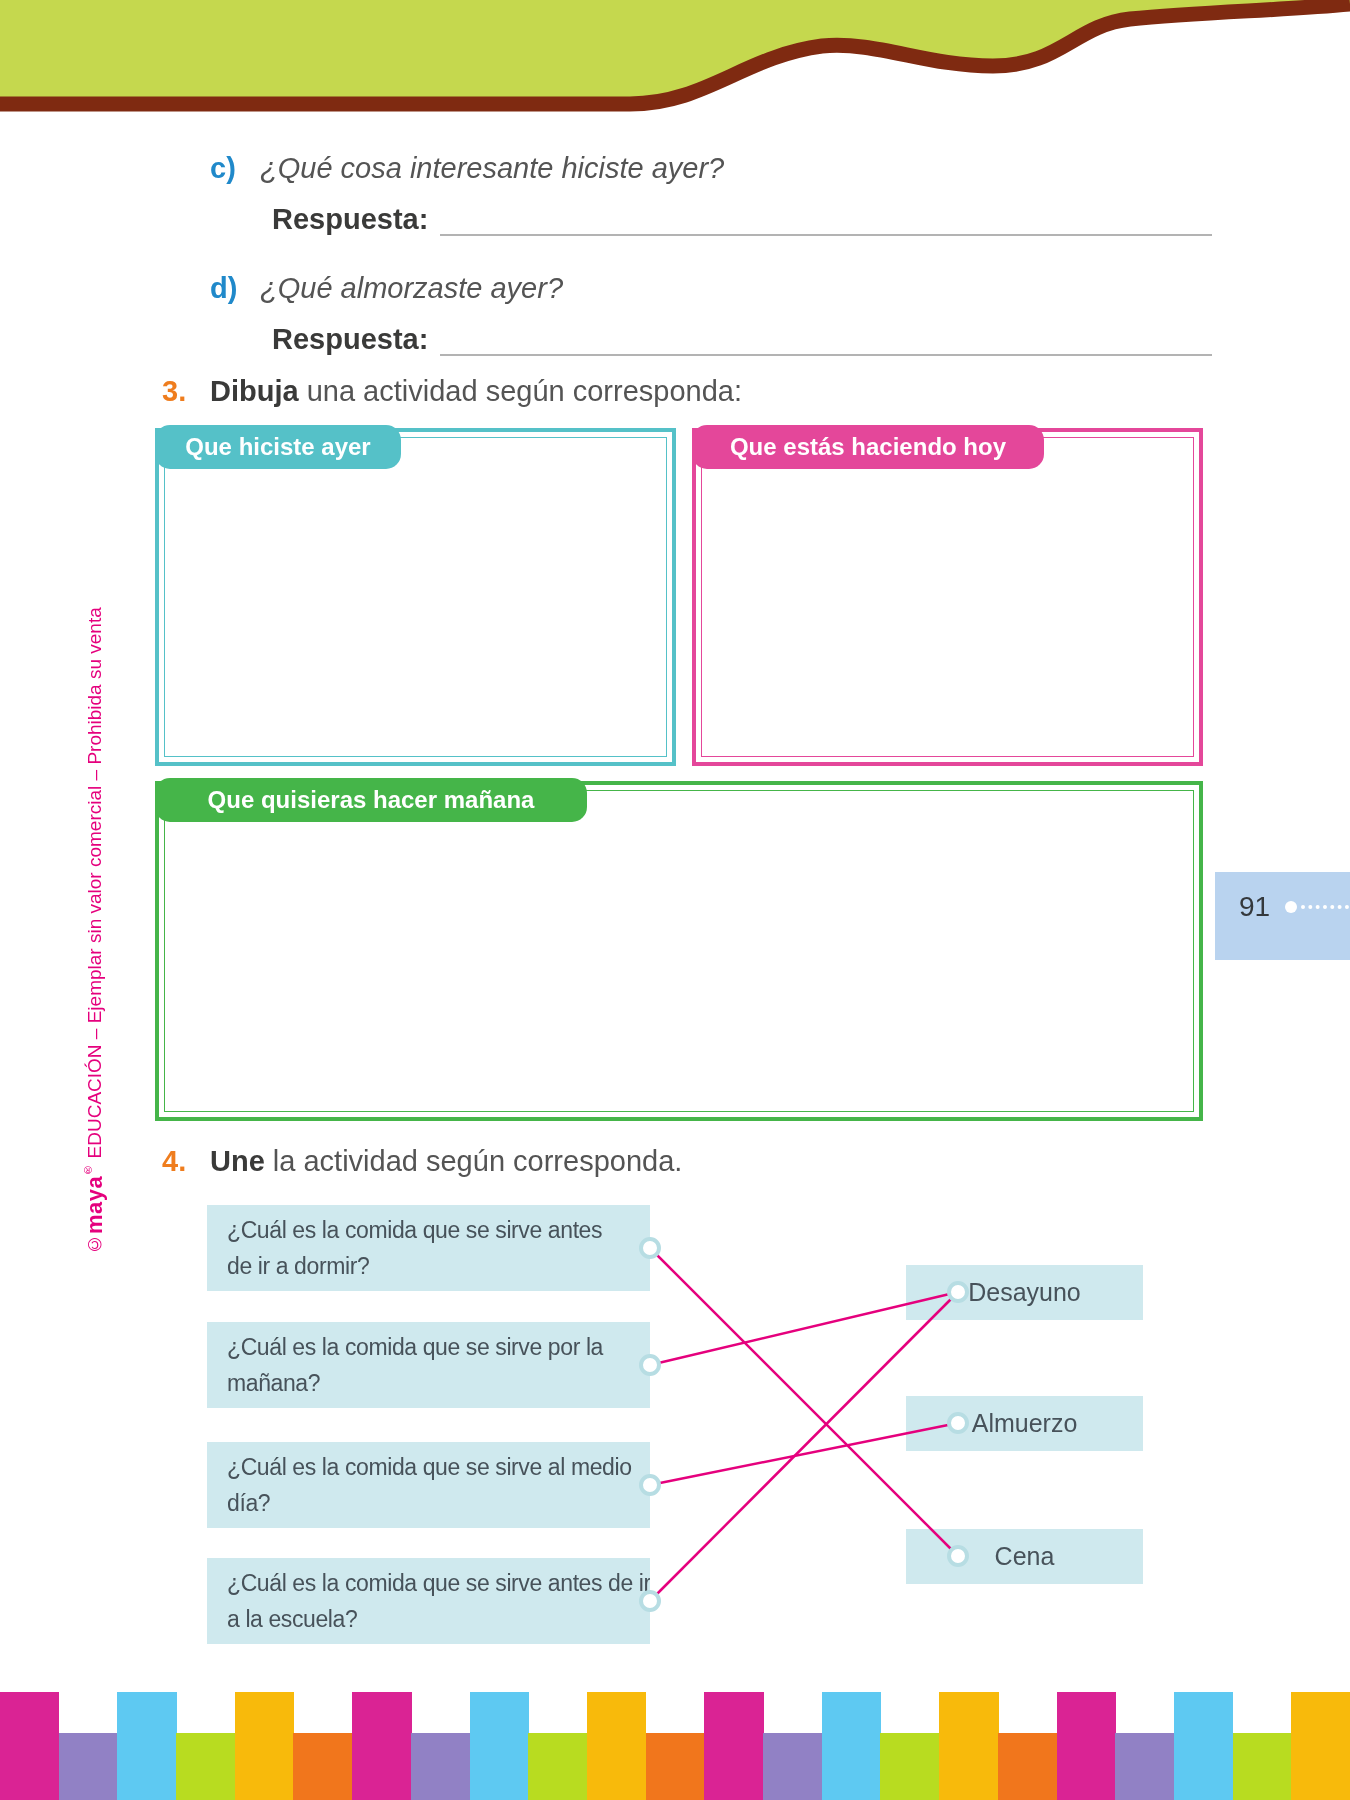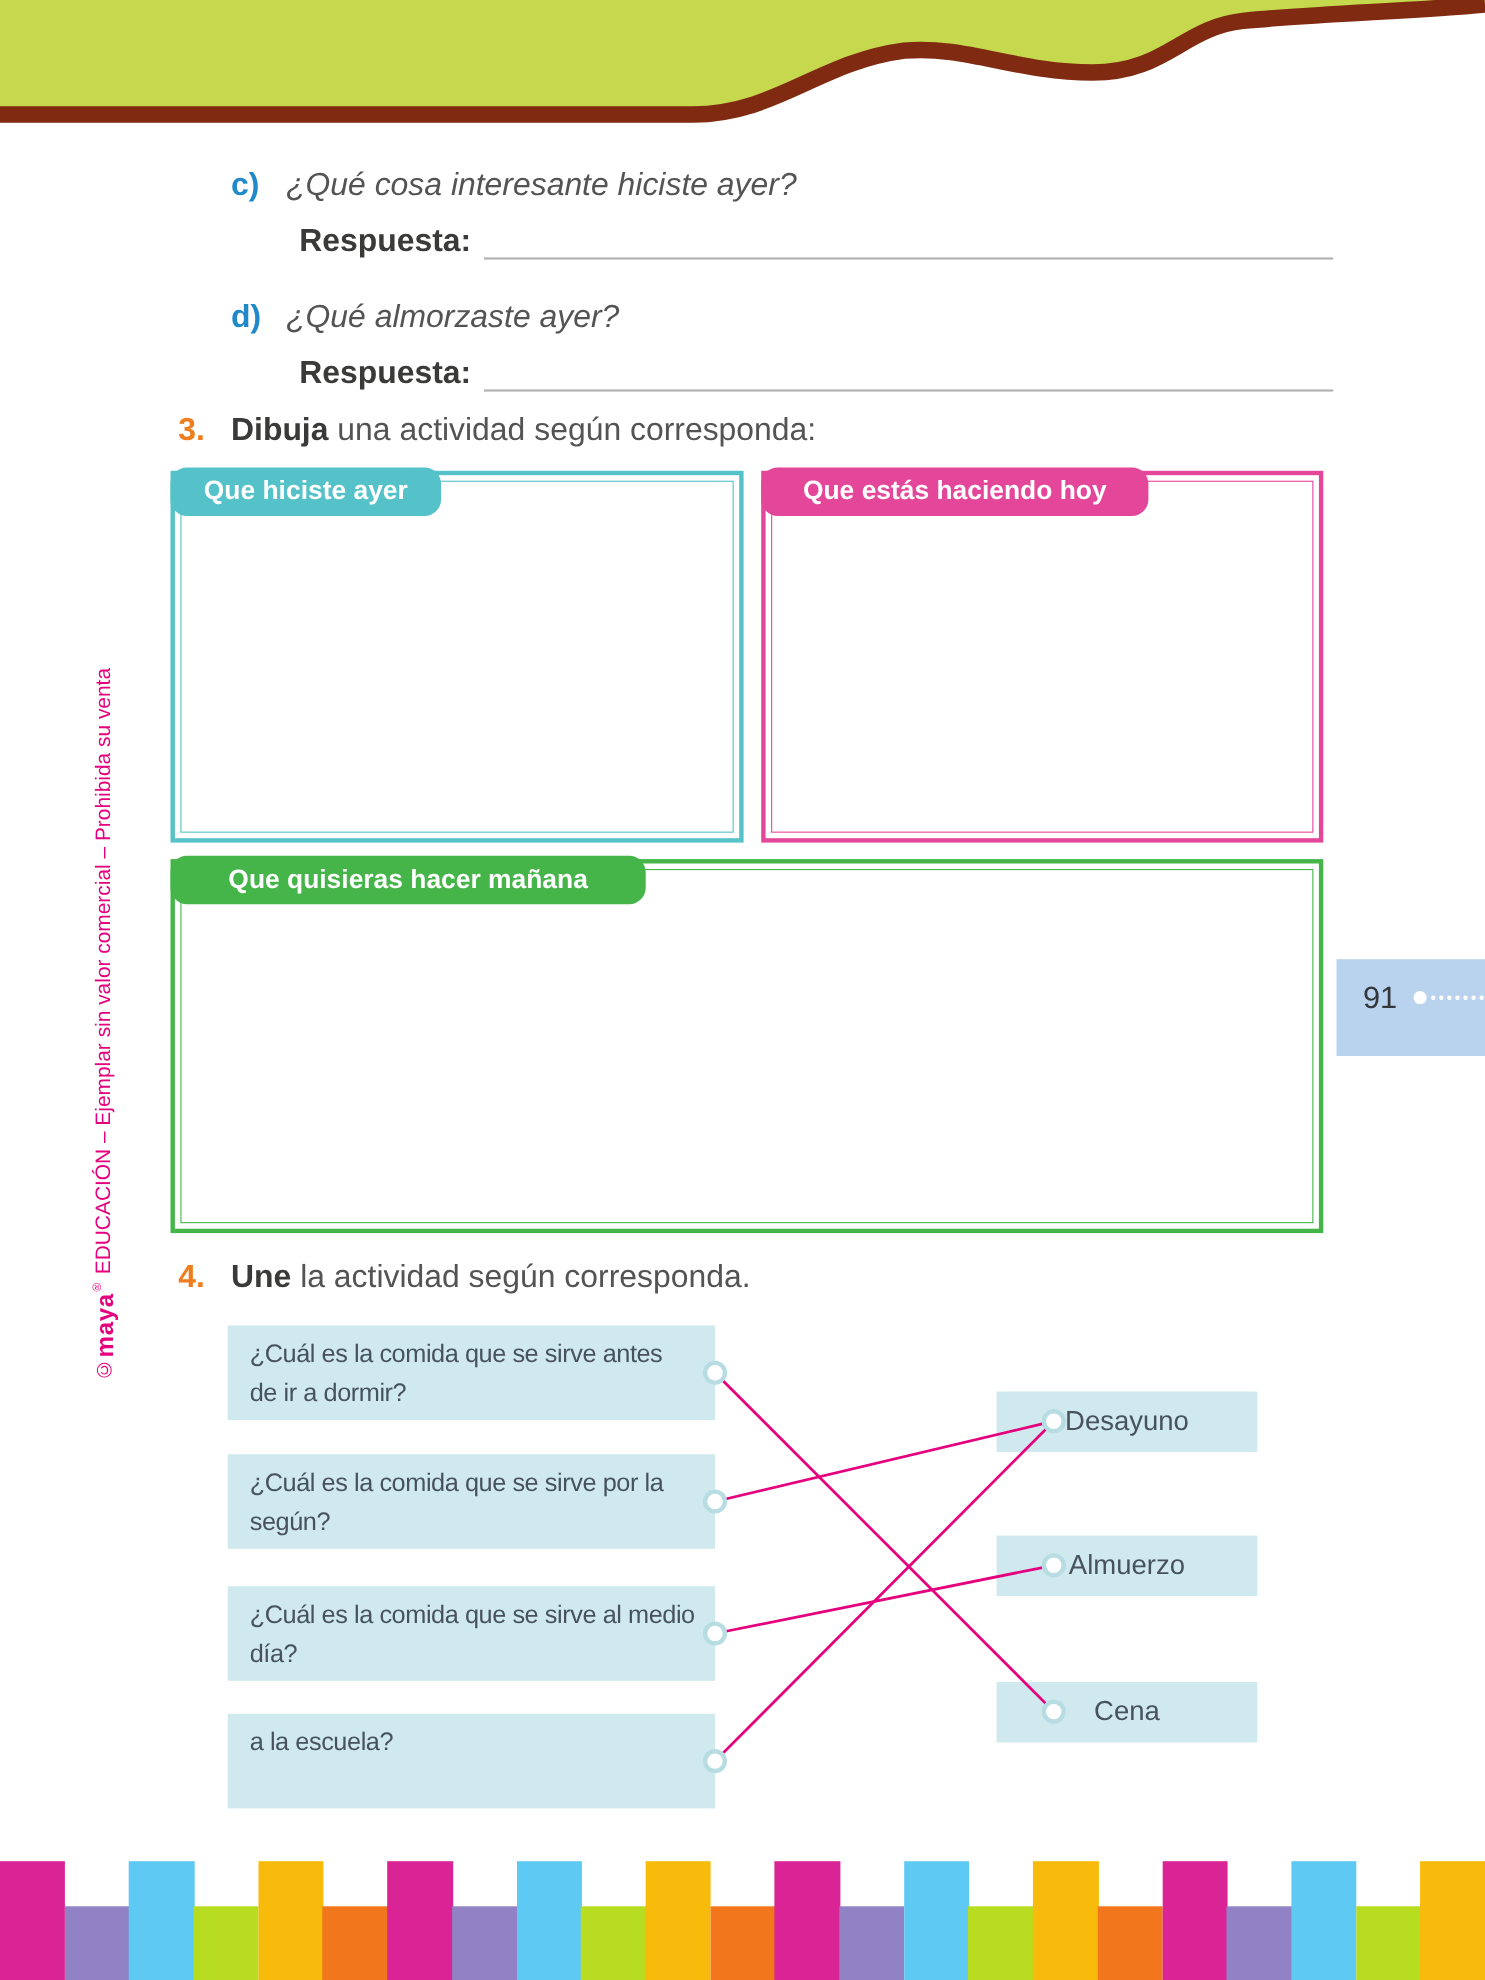--- a/index.html
+++ b/index.html
@@ -123,27 +123,28 @@
 
   <div class="sec-num" style="left:162px; top:1145px;">4.</div>
   <div class="sec-head" style="left:210px; top:1145px;"><span class="sec-verb">Une</span><span> la actividad según corresponda.</span></div>
 
   <div class="match-q" style="top:1205px;">
     <span class="ln">¿Cuál es la comida que se sirve antes</span>
     <span class="ln">de ir a dormir?</span>
   </div>
   <div class="match-q" style="top:1322px;">
     <span class="ln">¿Cuál es la comida que se sirve por la</span>
-    <span class="ln">según?</span>
+    <span class="ln">mañana?</span>
   </div>
   <div class="match-q" style="top:1442px;">
     <span class="ln">¿Cuál es la comida que se sirve al medio</span>
     <span class="ln">día?</span>
   </div>
   <div class="match-q" style="top:1558px;">
+    <span class="ln">¿Cuál es la comida que se sirve antes de ir</span>
     <span class="ln">a la escuela?</span>
   </div>
 
   <div class="match-a" style="top:1265px;">Desayuno</div>
   <div class="match-a" style="top:1396px;">Almuerzo</div>
   <div class="match-a" style="top:1529px;">Cena</div>
 
   <svg id="match-lines" xmlns="http://www.w3.org/2000/svg">
       <line x1="650" y1="1248" x2="958" y2="1556" stroke="#e5007d" stroke-width="2.5"></line>
       <line x1="650" y1="1365" x2="958" y2="1292" stroke="#e5007d" stroke-width="2.5"></line>

